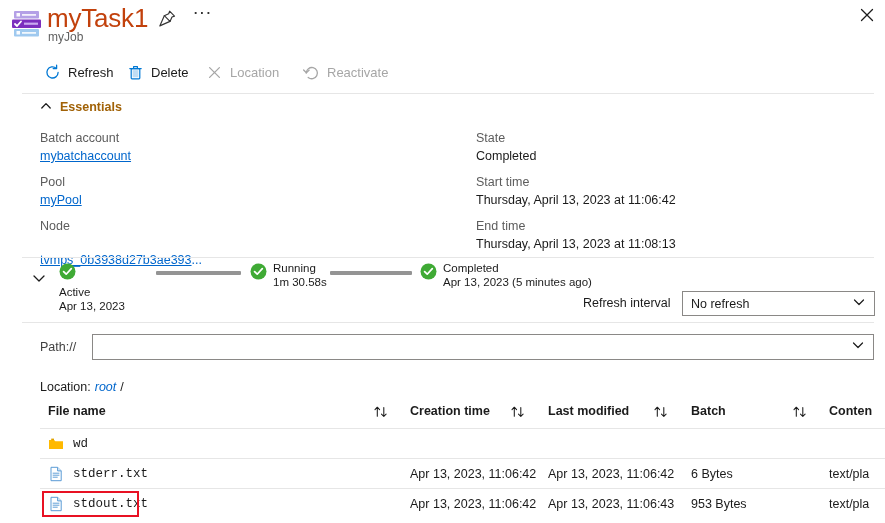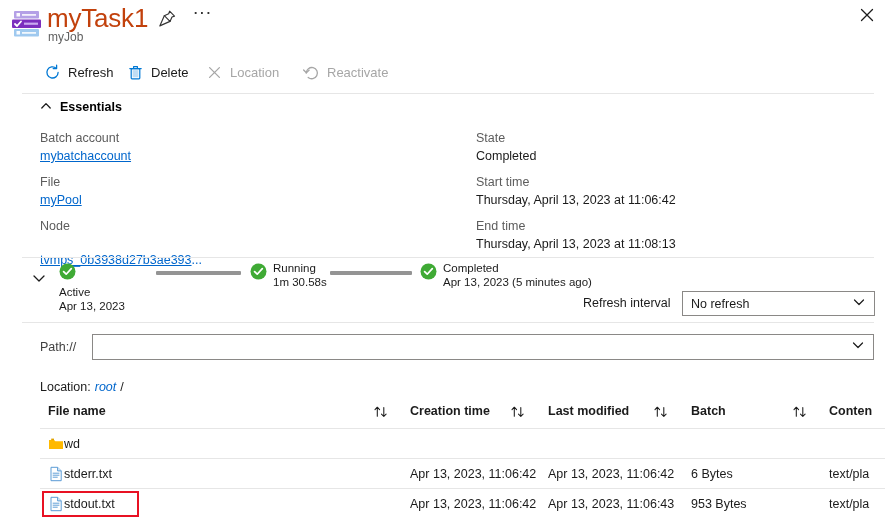--- a/index.html
+++ b/index.html
@@ -50,21 +50,21 @@
   #cmd-reactivate { left: 303px; }
 
   #cmdbar-rule {
     position: absolute; left: 22px; top: 93px; width: 852px; height: 1px; background: #e6e6e6;
   }
 
   
   #essentials-toggle {
     position: absolute; left: 40px; top: 99px; height: 16px;
     display: flex; align-items: center; gap: 8px;
-    font-size: 12.5px; font-weight: bold; color: #000000; cursor: pointer;
+    font-size: 12.5px; font-weight: bold; color: #a16207; cursor: pointer;
   }
   .prop { position: absolute; font-size: 12.5px; line-height: 17px; white-space: nowrap; }
   .prop-label { color: #5c5c5c; }
   .prop-value { color: #1b1b1b; }
   a.prop-link { color: #0066cc; text-decoration: underline; cursor: pointer; }
   .trailing { color: #0066cc; text-decoration: none; }
 
   #p-batch-label { left: 40px; top: 130px; }
   #p-batch-value { left: 40px; top: 148px; }
   #p-pool-label  { left: 40px; top: 174px; }
@@ -158,21 +158,21 @@
 
   .row {
     position: relative; height: 30px;
     border-top: 1px solid #e6e6e6;
   }
   .row .cell {
     position: absolute; top: 0; height: 30px;
     display: flex; align-items: center;
     font-size: 12.5px; color: #1b1b1b; white-space: nowrap;
   }
-  .c-name { left: 8px; gap: 0; }
+  .c-name { left: 8px; gap: 9px; font-family: Liberation Mono, monospace; }
   .c-create { left: 370px; }
   .c-mod { left: 508px; }
   .c-size { left: 651px; }
   .c-content { left: 789px; }
 
   .highlight-box {
     position: absolute;
     border: 2px solid #e81123;
     pointer-events: none;
   }
@@ -275,21 +275,21 @@
       </svg>
     </span>
     <span>Essentials</span>
   </div>
 
   <div class="prop prop-label" id="p-batch-label">Batch account</div>
   <div class="prop" id="p-batch-value">
     <a class="prop-link">mybatchaccount</a>
   </div>
 
-  <div class="prop prop-label" id="p-pool-label">File</div>
+  <div class="prop prop-label" id="p-pool-label">Pool</div>
   <div class="prop" id="p-pool-value">
     <a class="prop-link">myPool</a>
   </div>
 
   <div class="prop prop-label" id="p-node-label">Node</div>
   <div class="prop" id="p-node-value">
     <a class="prop-link">tvmps_0b3938d27b3ae393</a><span class="trailing">...</span>
   </div>
 
   <div class="prop prop-label" id="p-state-label">State</div>

